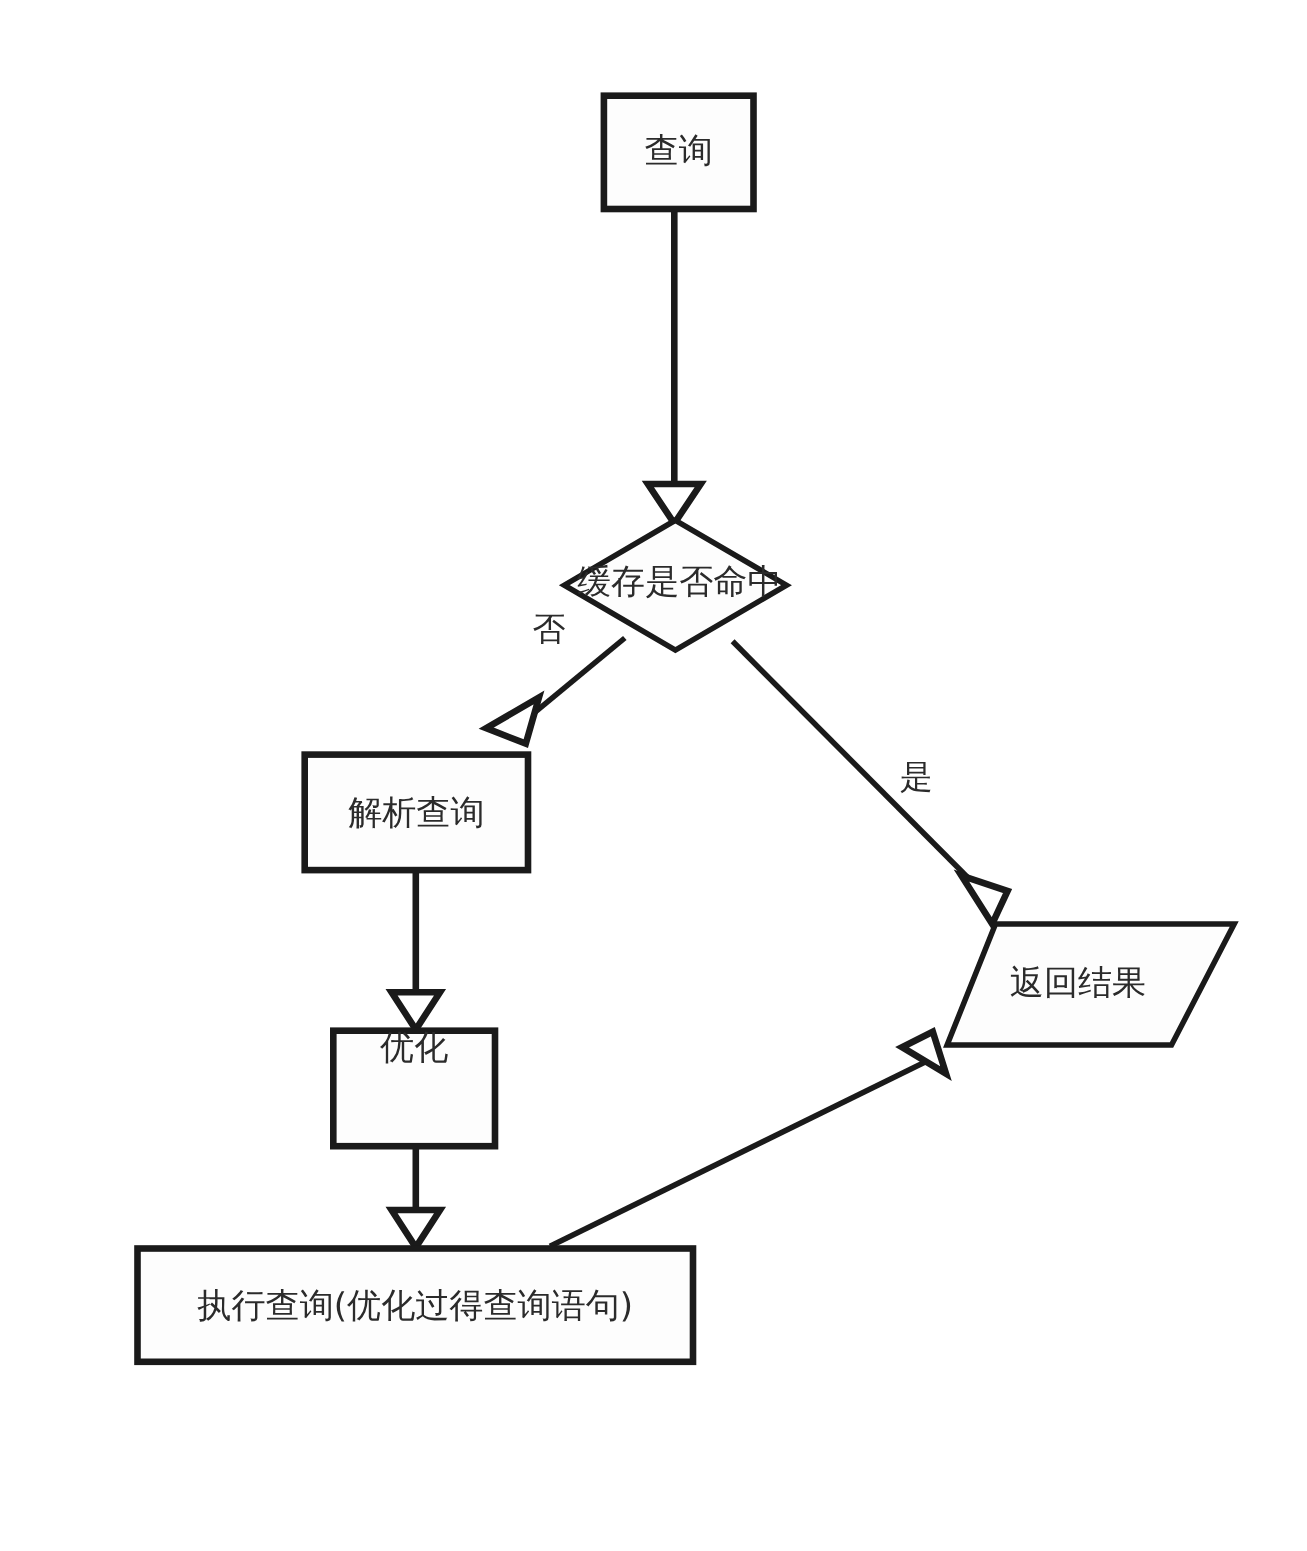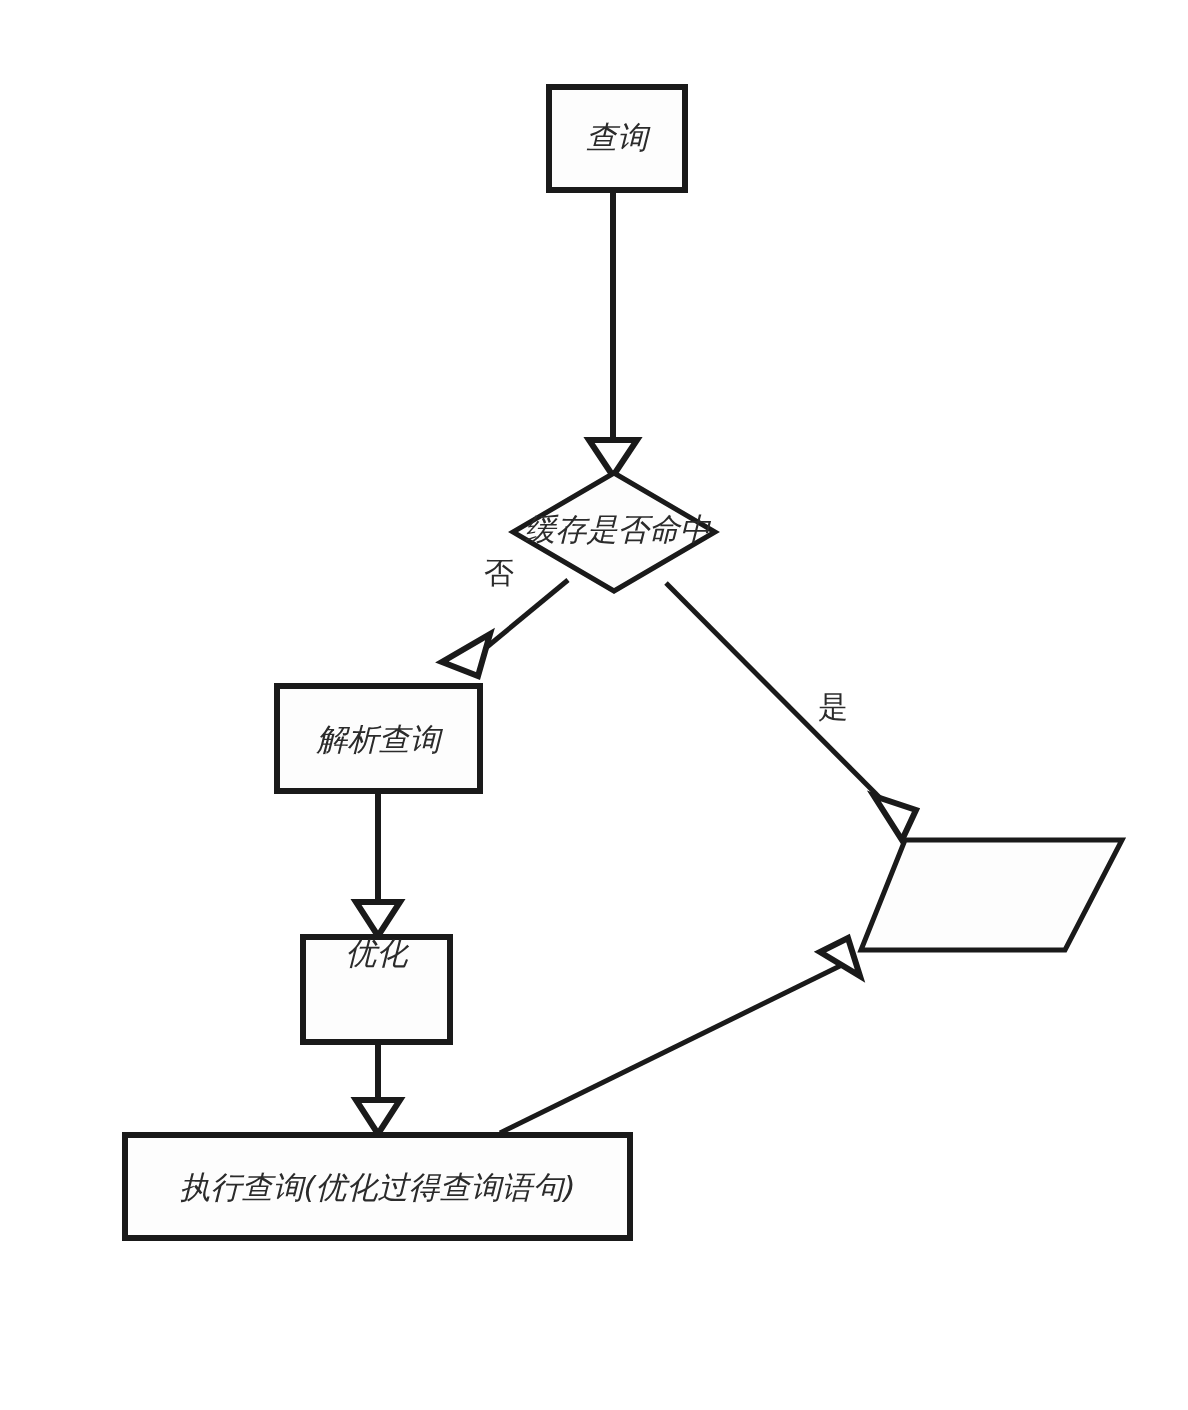--- a/index.html
+++ b/index.html
@@ -53,21 +53,20 @@
   }
   .node-label {
     position: absolute;
     color: #2b2b2b;
     font-size: 31px;
     line-height: 1.1;
     white-space: nowrap;
     letter-spacing: 0px;
     text-align: center;
     pointer-events: none;
-    font-style: italic;
   }
   .edge-label {
     position: absolute;
     color: #2b2b2b;
     font-size: 30px;
     line-height: 1;
     white-space: nowrap;
     pointer-events: none;
   }
   .lbl-query       { left: 549px; top: 120px;  width: 136px; }
@@ -133,18 +132,19 @@
   <div class="node-label lbl-query">查询</div>
 
   <div class="node-label lbl-parse">解析查询</div>
 
   <div class="node-label lbl-cache">缓存是否命中</div>
 
   <div class="node-label lbl-optimize">优化</div>
 
   <div class="node-label lbl-execute">执行查询(优化过得查询语句)</div>
 
+  <div class="node-label lbl-return">返回结果</div>
 
   <div class="edge-label lbl-no">否</div>
 
   <div class="edge-label lbl-yes">是</div>
 
 </div>
 
 </body></html>

